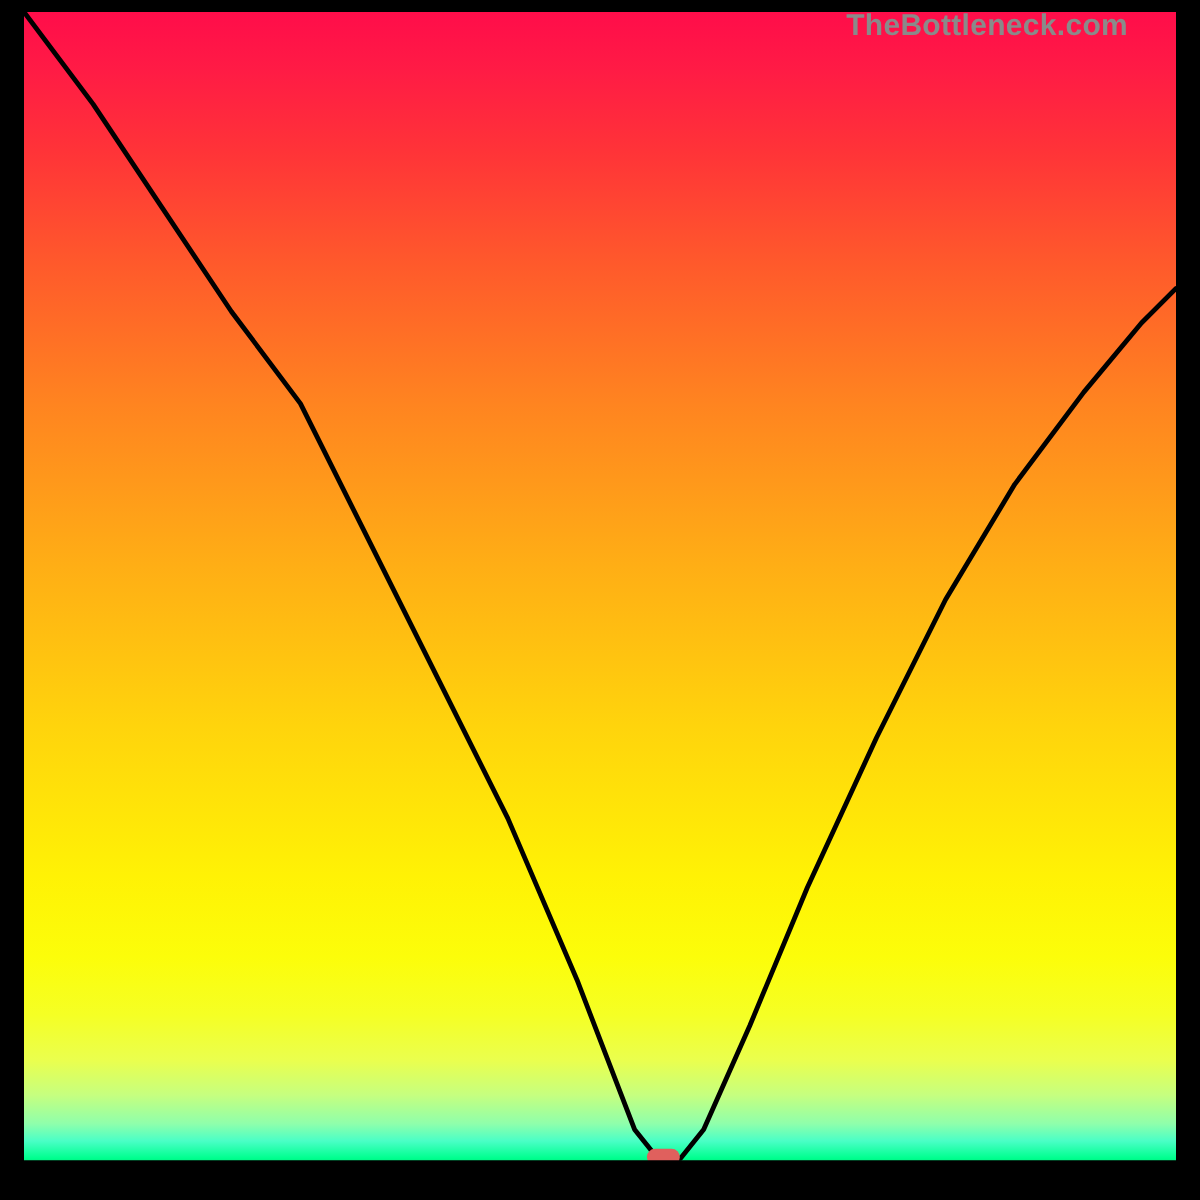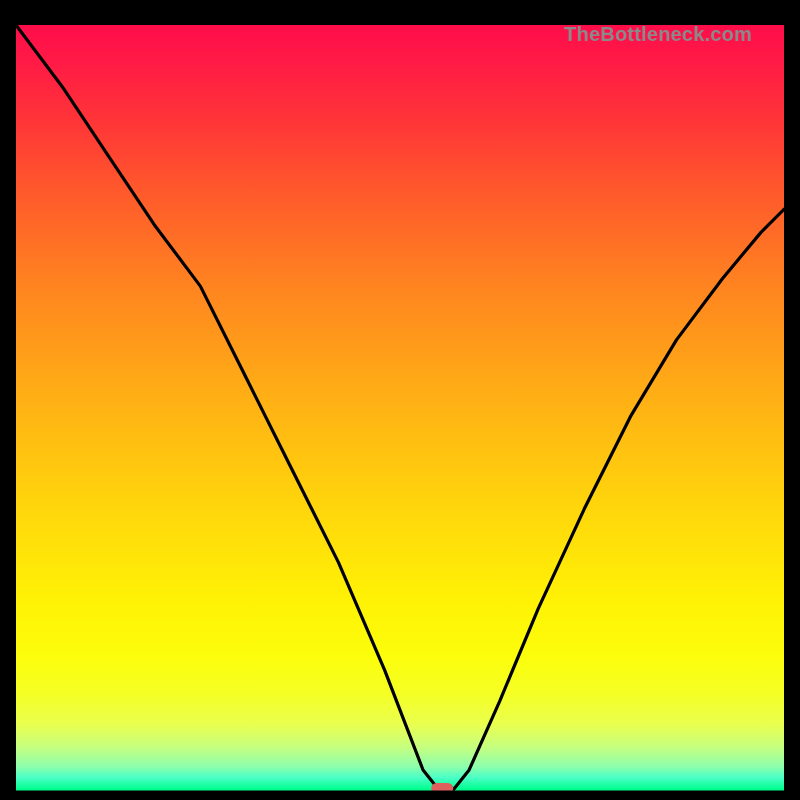--- a/index.html
+++ b/index.html
@@ -6,21 +6,21 @@
     margin: 0;
     padding: 0;
     width: 800px;
     height: 800px;
     background: #000000;
     overflow: hidden;
   }
   .frame {
     position: absolute;
     left: 16px;
-    top: 25px;
+    top: 8px;
     width: 736px;
     height: 768px;
     background: #000000;
   }
   .plot-area {
     position: absolute;
     left: 0;
     top: 0;
     width: 768px;
     height: 768px;

